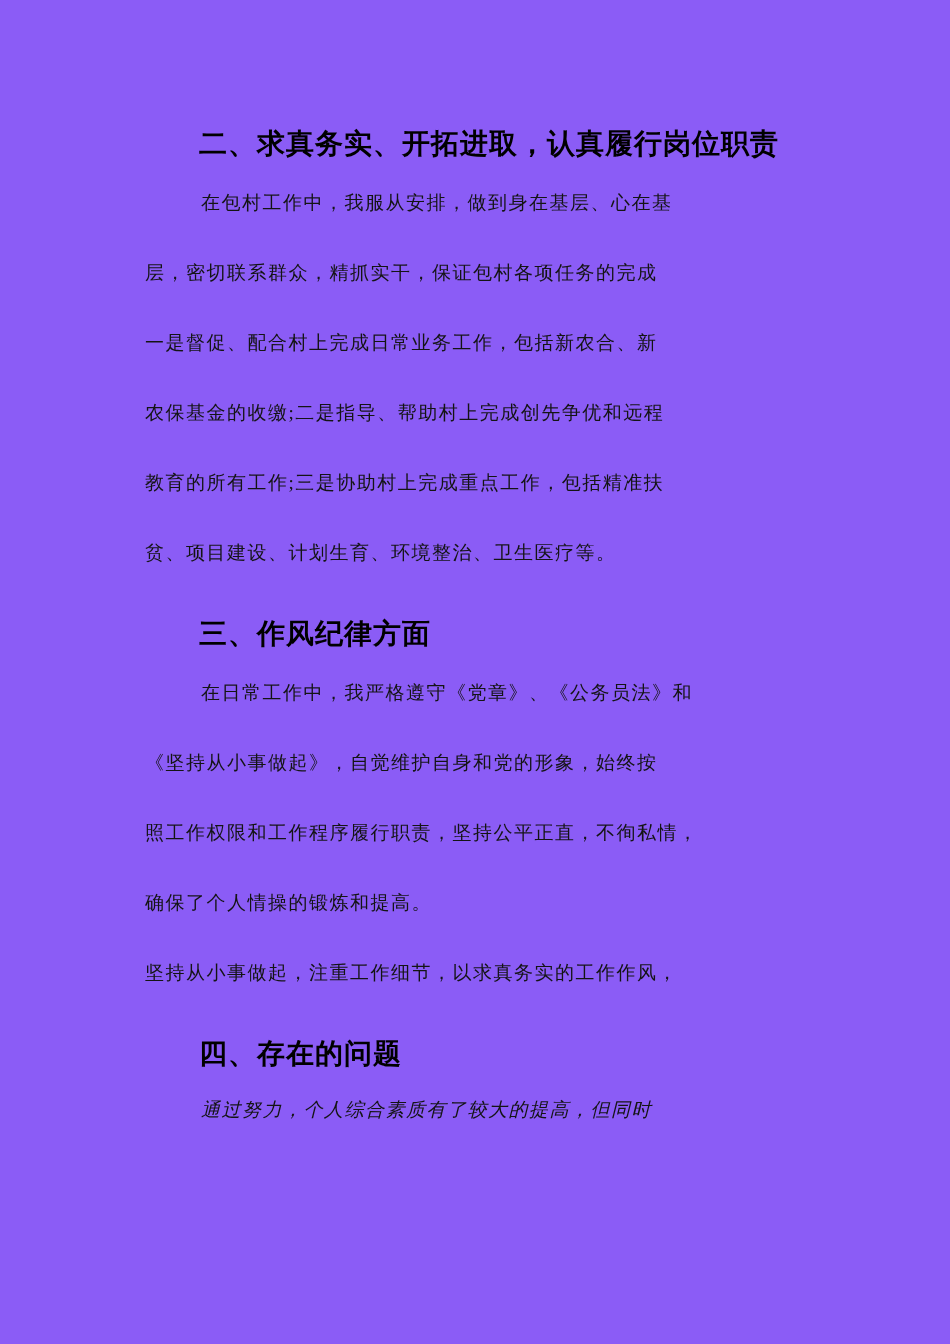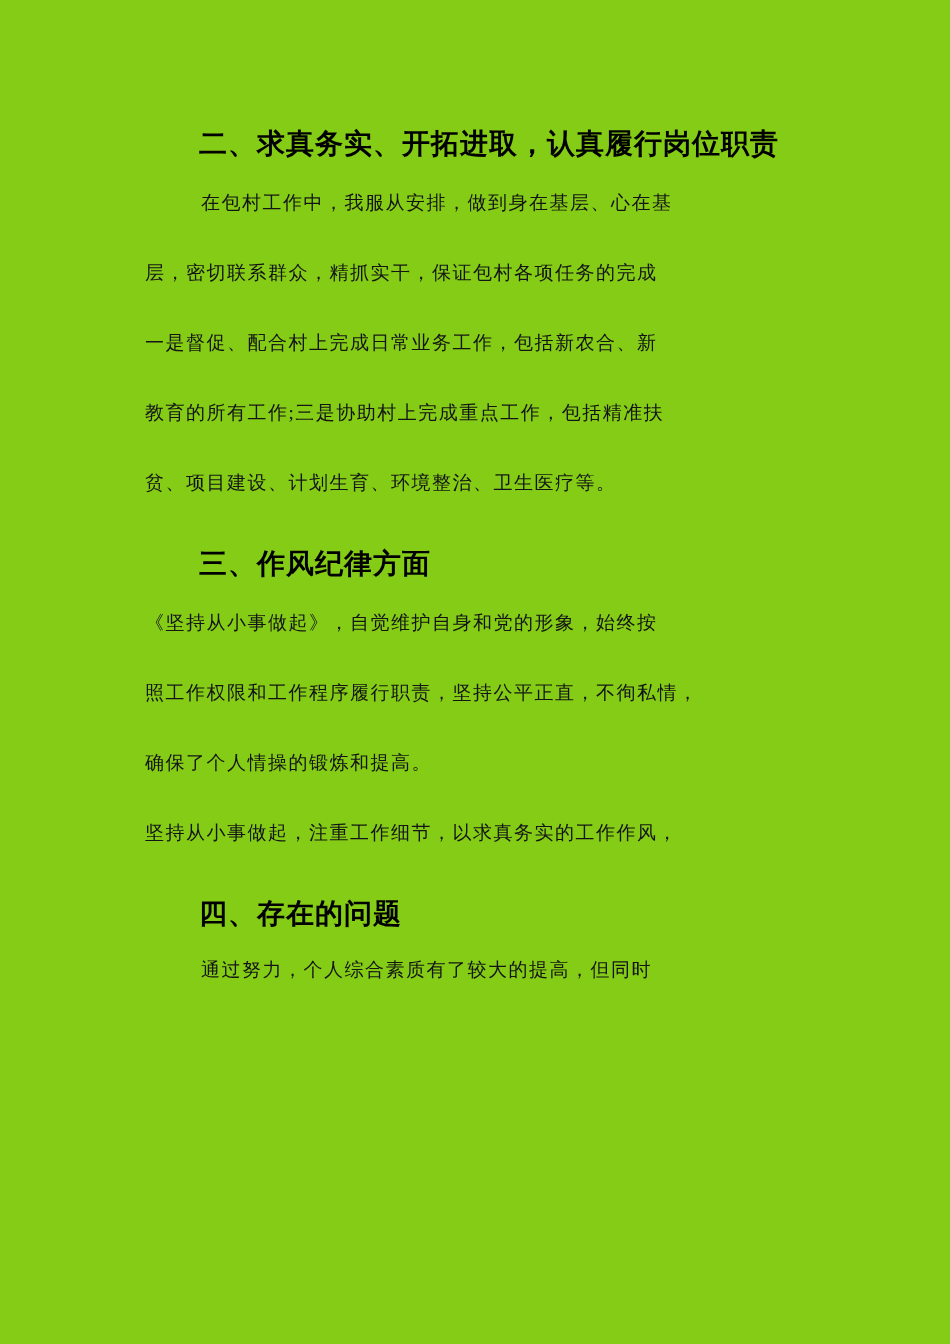--- a/index.html
+++ b/index.html
@@ -4,21 +4,21 @@
 <style>
   html, body {
     margin: 0;
     padding: 0;
     background: #ffffff;
   }
   .page {
     position: relative;
     width: 950px;
     height: 1344px;
-    background: #84cc16;
+    background: #8b5cf6;
     overflow: hidden;
     box-sizing: border-box;
     padding: 120px 60px 0 145px;
     font-family: "Liberation Serif", serif;
     color: #141414;
   }
   .section-heading {
     height: 48px;
     display: flex;
     align-items: center;
@@ -47,43 +47,46 @@
   }
   .heading-3 {
     margin-top: 22px;
   }
   .heading-4 {
     margin-top: 22px;
     text-align: center;
   }
   .para-tight {
     margin-top: 8px;
+    font-style: italic;
   }
   .para-tight .line {
     height: 47px;
   }
 </style>
 </head>
 <body>
 
 <div class="page">
 
   <div class="section-heading heading-2">二、求真务实、开拓进取，认真履行岗位职责</div>
 
   <div class="para">
     <div class="line indent">在包村工作中，我服从安排，做到身在基层、心在基</div>
     <div class="line">层，密切联系群众，精抓实干，保证包村各项任务的完成</div>
     <div class="line">一是督促、配合村上完成日常业务工作，包括新农合、新</div>
+    <div class="line">农保基金的收缴;二是指导、帮助村上完成创先争优和远程</div>
     <div class="line">教育的所有工作;三是协助村上完成重点工作，包括精准扶</div>
     <div class="line">贫、项目建设、计划生育、环境整治、卫生医疗等。</div>
   </div>
 
   <div class="section-heading heading-3">三、作风纪律方面</div>
 
   <div class="para">
+    <div class="line indent">在日常工作中，我严格遵守《党章》、《公务员法》和</div>
     <div class="line">《坚持从小事做起》，自觉维护自身和党的形象，始终按</div>
     <div class="line">照工作权限和工作程序履行职责，坚持公平正直，不徇私情，</div>
     <div class="line">确保了个人情操的锻炼和提高。</div>
     <div class="line">坚持从小事做起，注重工作细节，以求真务实的工作作风，</div>
   </div>
 
   <div class="section-heading heading-4">四、存在的问题</div>
 
   <div class="para para-tight">
     <div class="line indent">通过努力，个人综合素质有了较大的提高，但同时</div>

